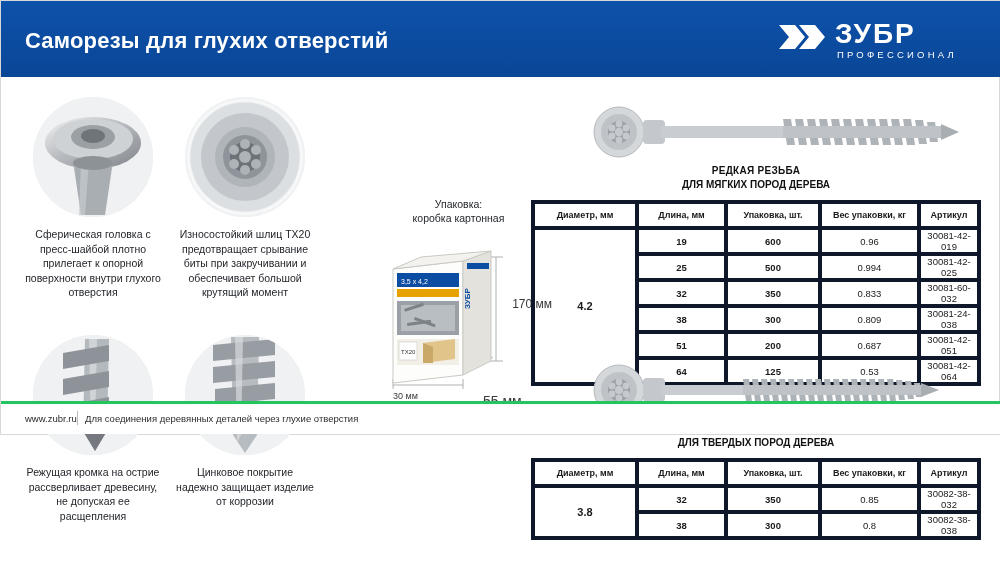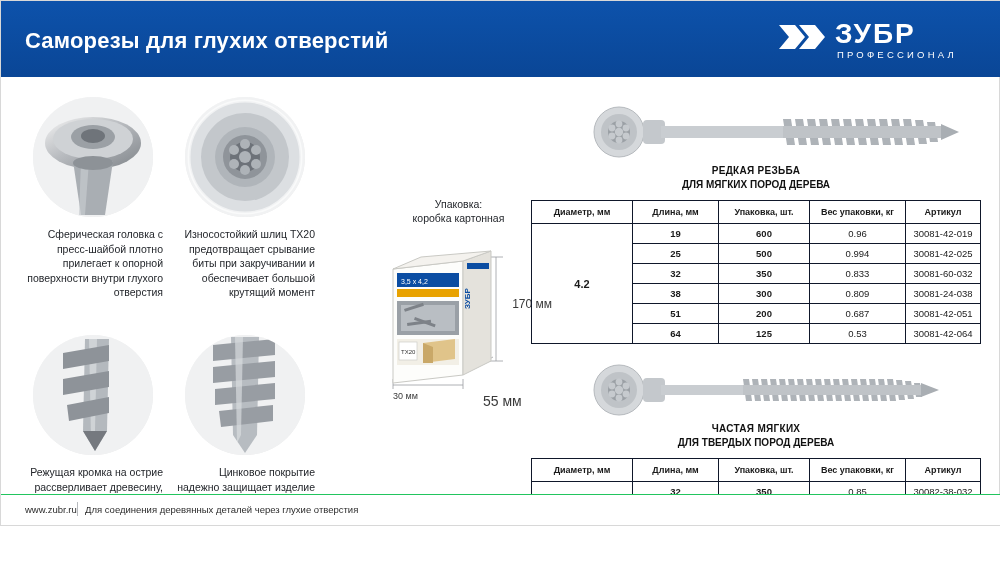--- a/index.html
+++ b/index.html
@@ -10,21 +10,21 @@
     width: 1000px;
     height: 562px;
     background: #ffffff;
     font-family: "Liberation Sans", sans-serif;
     color: #1a1a1a;
     overflow: hidden;
   }
   .page {
     position: relative;
     width: 1000px;
-    height: 526px;
+    height: 435px;
     box-sizing: border-box;
     border: 1px solid #d8d8d8;
   }
 
   
   .header {
     position: absolute;
     left: 0; top: 0;
     width: 1000px;
     height: 76px;
@@ -93,21 +93,21 @@
     position: relative;
     width: 120px;
     height: 120px;
     margin: 0 auto;
     border-radius: 50%;
     overflow: hidden;
     background: radial-gradient(circle at 42% 34%, #fdfdfd 0%, #f2f2f2 45%, #e6e6e6 100%);
   }
   .feature-text {
     margin-top: 10px;
-    text-align: right;
+    text-align: center;
     font-size: 10.5px;
     line-height: 14.5px;
     color: #23262b;
   }
 
   
   .package-block {
     position: absolute;
     left: 370px;
     top: 196px;
@@ -179,21 +179,21 @@
   }
 
   table.spec {
     margin-top: 10px;
     width: 450px;
     border-collapse: collapse;
     font-size: 9.5px;
   }
   table.spec th,
   table.spec td {
-    border: 1px solid #0f172a;
+    border: 4px solid #0f172a;
     text-align: center;
     padding: 0;
     height: 19px;
     color: #1a1a1a;
   }
   table.spec th {
     font-weight: bold;
     font-size: 9px;
     height: 22px;
   }
@@ -206,21 +206,21 @@
     font-weight: bold;
   }
 
   
   .footer {
     position: absolute;
     left: 0;
     bottom: 0;
     width: 1000px;
     height: 30px;
-    border-top: 1px solid #22c55e;
+    border-top: 3px solid #22c55e;
     background: #ffffff;
   }
   .footer-site {
     position: absolute;
     left: 24px;
     top: 9px;
     font-size: 9.5px;
     color: #2b2b2b;
   }
   .footer-sep {

